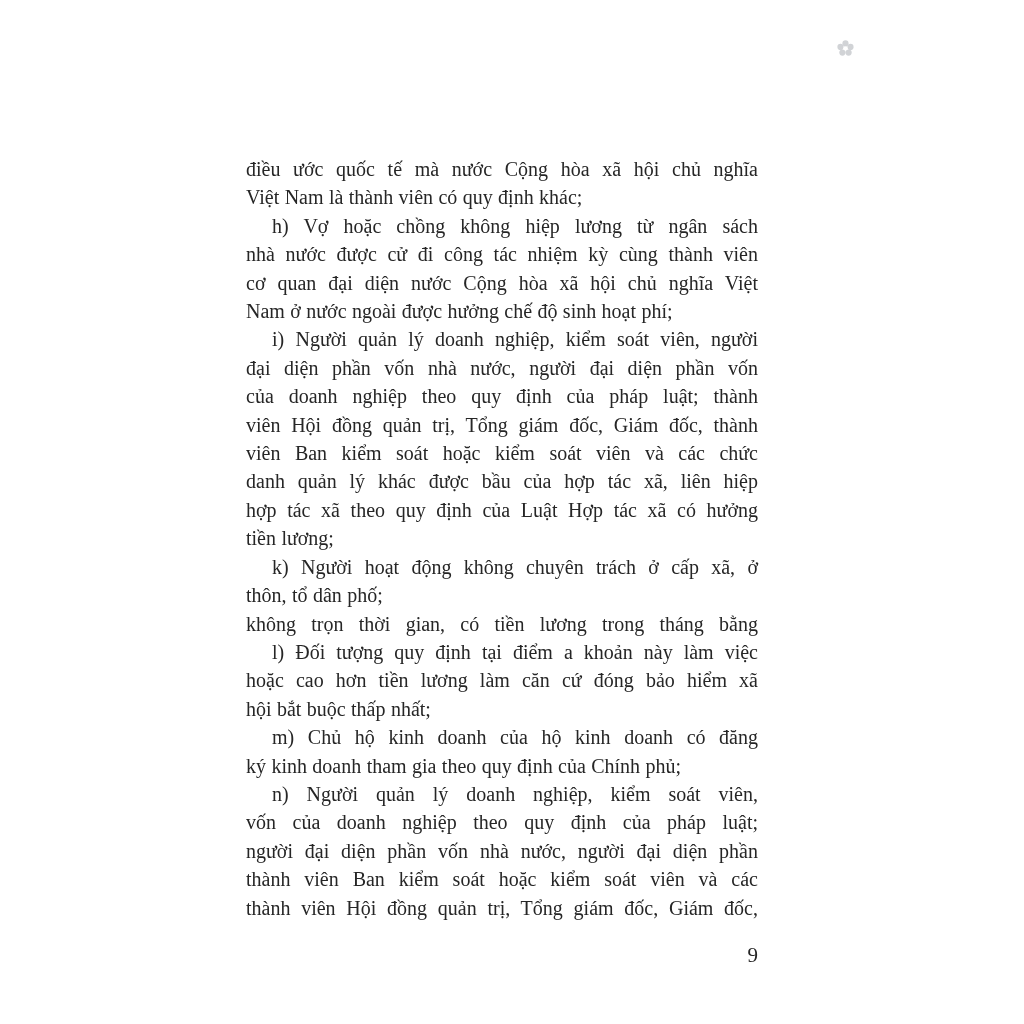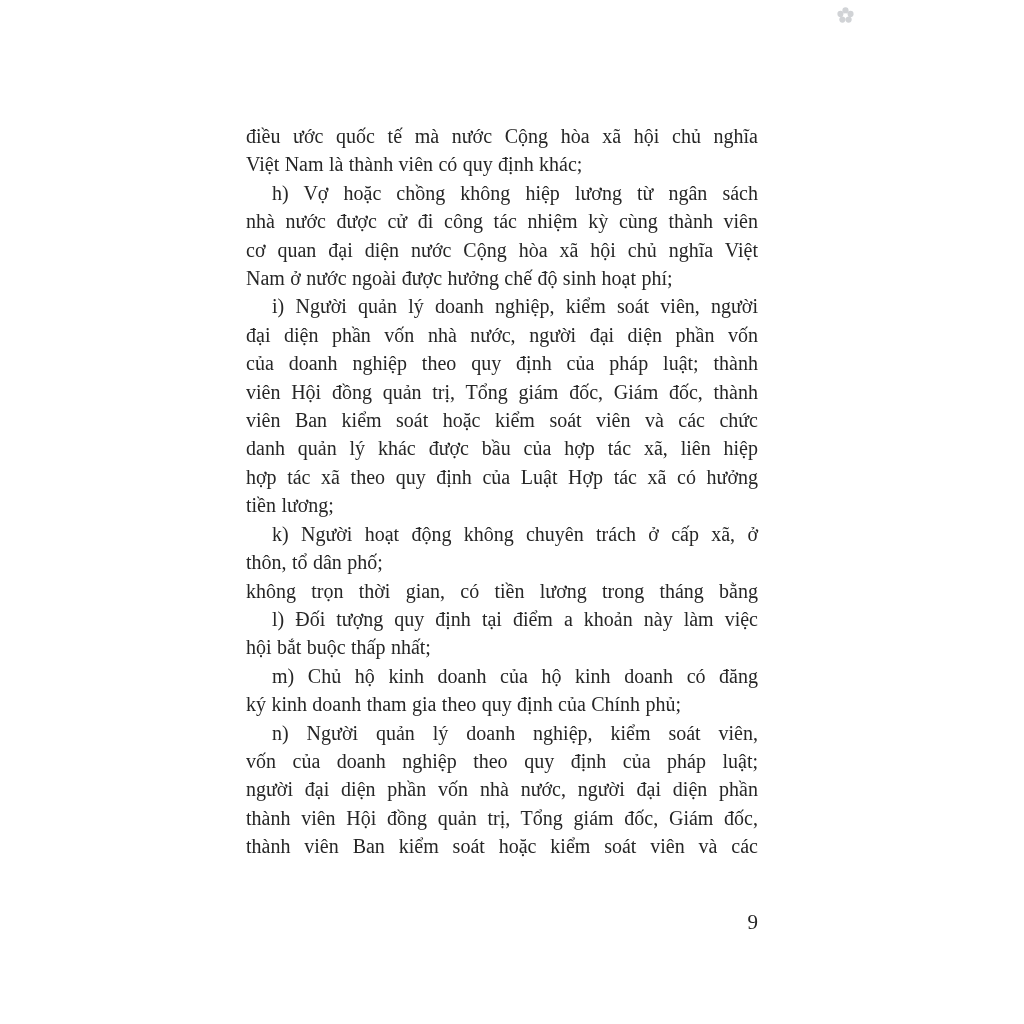--- a/index.html
+++ b/index.html
@@ -11,20 +11,21 @@
   body{
     width:1024px;height:1024px;
     background:var(--paper);
     font-family:"Liberation Serif","DejaVu Serif",serif;
     position:relative;
     overflow:hidden;
   }
   .page{
     position:absolute;inset:0;
     background:var(--paper);
+    margin-top:33px;
   }
   .deco{
     position:absolute;
     left:836px;top:6px;
     width:19px;height:19px;
     opacity:.85;
   }
   .body-text{
     position:absolute;
     left:246px;top:122px;
@@ -85,25 +86,26 @@
       <div class="line">của doanh nghiệp theo quy định của pháp luật; thành</div>
       <div class="line">viên Hội đồng quản trị, Tổng giám đốc, Giám đốc, thành</div>
       <div class="line">viên Ban kiểm soát hoặc kiểm soát viên và các chức</div>
       <div class="line">danh quản lý khác được bầu của hợp tác xã, liên hiệp</div>
       <div class="line">hợp tác xã theo quy định của Luật Hợp tác xã có hưởng</div>
       <div class="line end">tiền lương;</div>
       <div class="line indent">k) Người hoạt động không chuyên trách ở cấp xã, ở</div>
       <div class="line end">thôn, tổ dân phố;</div>
       <div class="line">không trọn thời gian, có tiền lương trong tháng bằng</div>
       <div class="line indent">l) Đối tượng quy định tại điểm a khoản này làm việc</div>
+      <div class="line">hoặc cao hơn tiền lương làm căn cứ đóng bảo hiểm xã</div>
       <div class="line end">hội bắt buộc thấp nhất;</div>
       <div class="line indent">m) Chủ hộ kinh doanh của hộ kinh doanh có đăng</div>
       <div class="line end">ký kinh doanh tham gia theo quy định của Chính phủ;</div>
       <div class="line indent">n) Người quản lý doanh nghiệp, kiểm soát viên,</div>
       <div class="line">vốn của doanh nghiệp theo quy định của pháp luật;</div>
       <div class="line">người đại diện phần vốn nhà nước, người đại diện phần</div>
+      <div class="line">thành viên Ban kiểm soát hoặc kiểm soát viên và các</div>
       <div class="line">thành viên Hội đồng quản trị, Tổng giám đốc, Giám đốc,</div>
-      <div class="line">thành viên Ban kiểm soát hoặc kiểm soát viên và các</div>
     </div>
 
   <div class="page-number">9</div>
 
 </div>
 
 </body></html>

